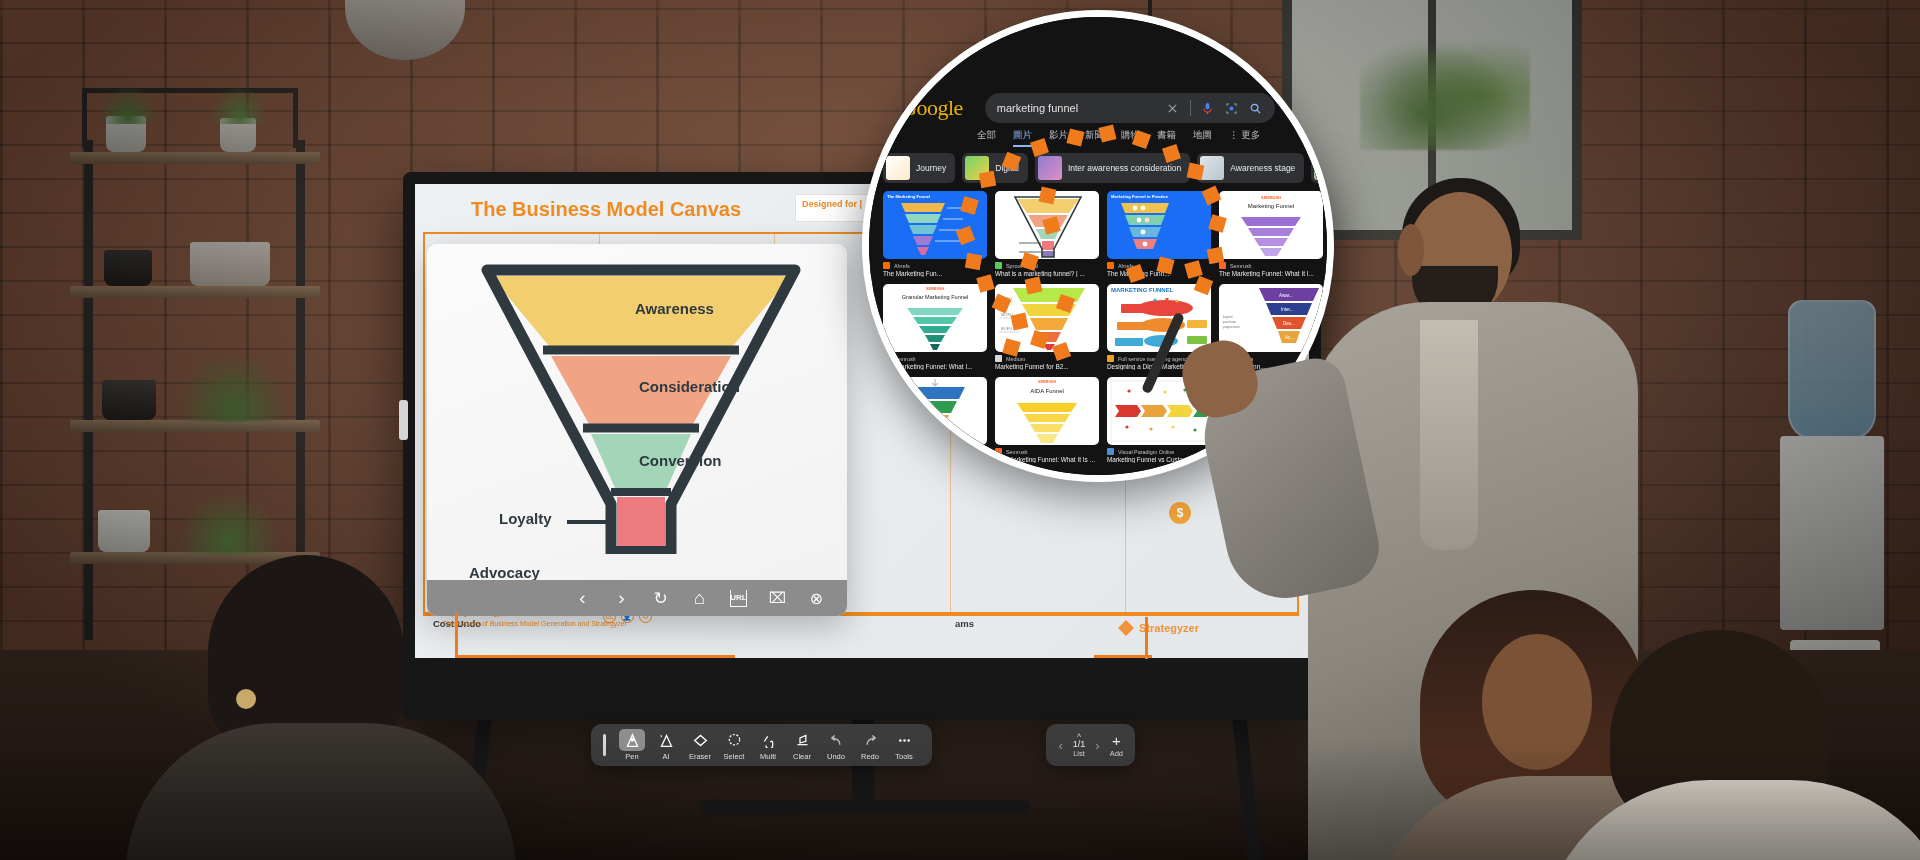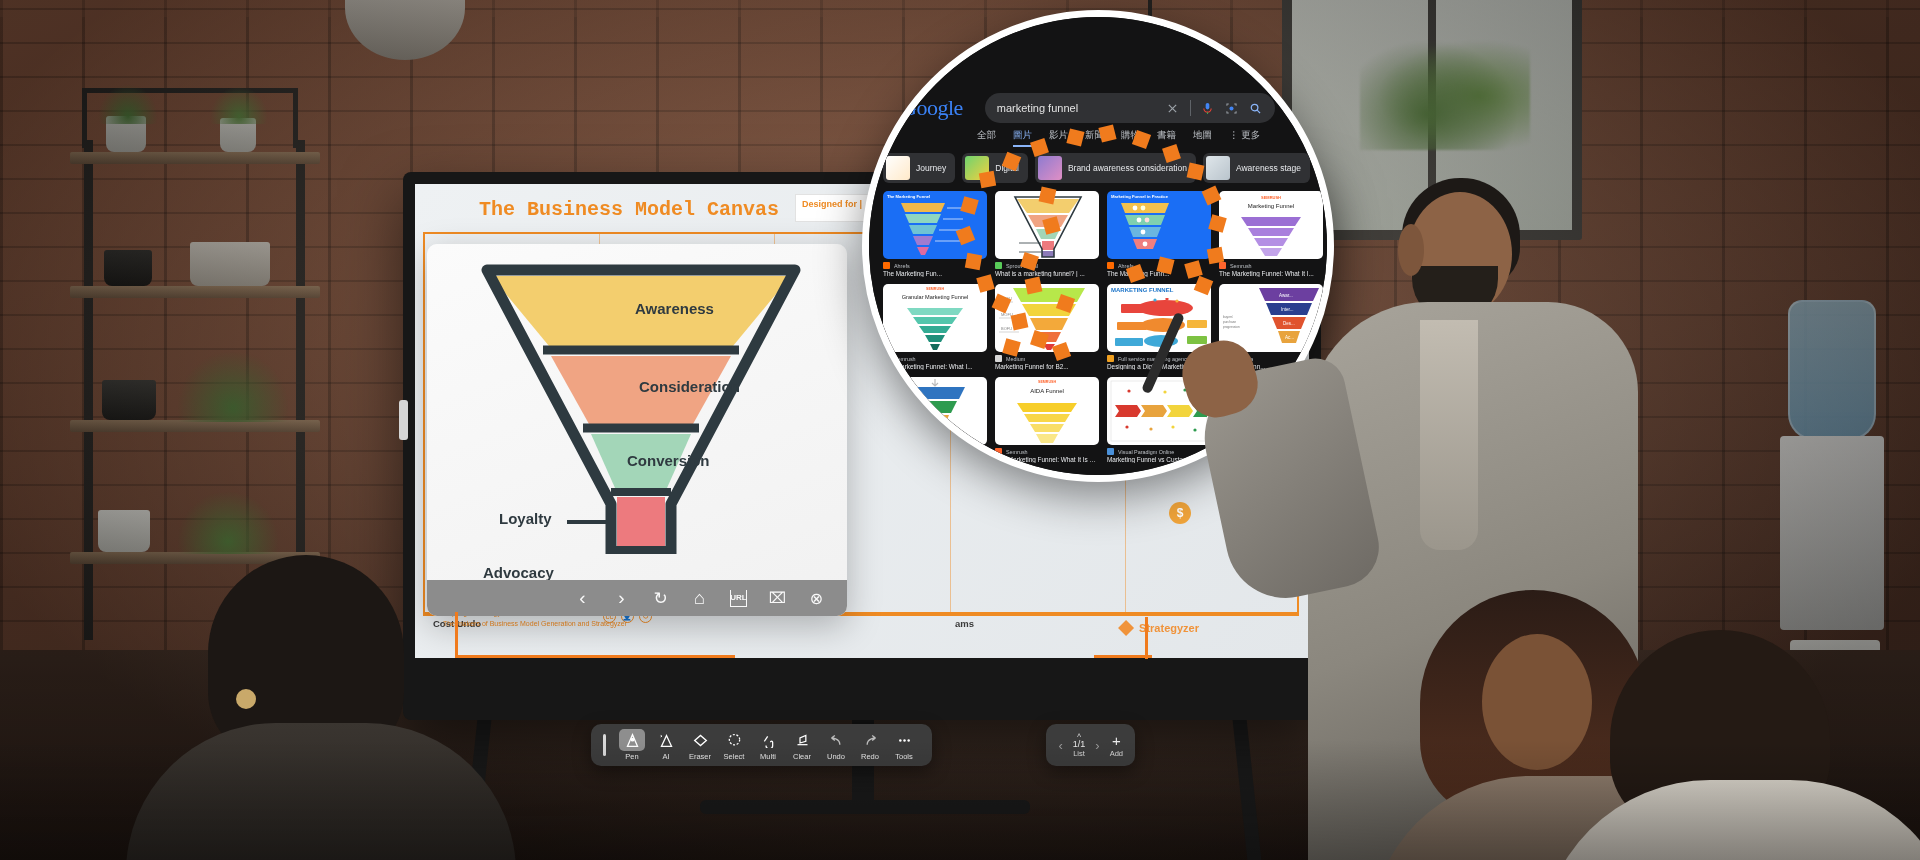--- a/index.html
+++ b/index.html
@@ -107,22 +107,22 @@
   .bezel-dots { position:absolute; right: 22px; bottom: 12px; display:flex; gap:6px; align-items:center; }
   .bezel-dot { width: 6px; height: 6px; border-radius: 50%; background: #4a4a4a; }
   .bezel-pill { width: 26px; height: 9px; border-radius: 5px; background: #2b2b2b; }
   .bezel-left-ports { position:absolute; left: 18px; bottom: 10px; display:flex; gap:5px; }
   .port { width: 13px; height: 9px; background: #3a3a3a; border-radius: 1px; }
   .side-btn { position:absolute; width: 9px; height: 40px; background: #d5d5d5; border-radius: 3px; }
 
   
   .bmc { position:absolute; inset: 0; background: linear-gradient(135deg,#eef1f3 0%,#e3e7ea 100%); }
   .bmc-title {
-    position:absolute; left: 64px; top: 14px; color: #ef8b23;
-    font-size: 20px; font-weight: 700; font-family: Liberation Mono, monospace;
+    position:absolute; left: 56px; top: 14px; color: #ef8b23;
+    font-size: 20px; font-weight: 700; font-family: Liberation Sans, sans-serif;
   }
   .bmc-designed {
     position:absolute; left: 380px; top: 10px; width: 220px; height: 28px;
     background: #fff; border: 1px solid #e2e2e2;
     color: #ef8b23; font-size: 9px; font-weight: 700; padding: 4px 6px;
   }
   .bmc-grid {
     position:absolute; left: 8px; top: 48px; width: 876px; height: 382px;
     border: 2px solid #ef8b23;
   }
@@ -183,21 +183,21 @@
 
   
   .magnifier {
     position: absolute; left: 862px; top: 10px; width: 472px; height: 472px;
     border-radius: 50%; background: #111; border: 7px solid #fff;
     overflow: hidden; box-shadow: 0 14px 46px rgba(0,0,0,.45); z-index: 20;
   }
   .g-inner { position:absolute; inset:0; background:#131314; color:#e8eaed; }
   .g-topbar { position:absolute; left: 0; top: 74px; width: 472px; height: 34px; display:flex;
      align-items:center; padding-left: 32px; gap: 22px; }
-  .g-logo { font-family:"Liberation Serif", serif; font-size: 22px; letter-spacing: -.5px; color:#3b82f6; }
+  .g-logo { font-family:"Liberation Serif", serif; font-size: 22px; letter-spacing: -.5px; color:#eab308; }
   .g-search {
     width: 290px; height: 30px; border-radius: 16px; background: #303134;
     display:flex; align-items:center; padding: 0 12px; gap: 10px;
   }
   .g-search-text { flex: 1; font-size: 11px; color: #e3e3e3; }
   .g-ico { width: 14px; height: 14px; display:flex; align-items:center; justify-content:center; }
   .g-divider { width: 1px; height: 16px; background: #5f6368; }
   .g-tabs { position:absolute; left: 108px; top: 112px; display:flex; gap: 17px; font-size: 9.5px; color:#bdc1c6; }
   .g-tab.active { color:#8ab4f8; border-bottom: 2px solid #8ab4f8; padding-bottom: 3px; }
   .g-chips { position:absolute; left: 14px; top: 136px; display:flex; gap: 7px; }
@@ -338,23 +338,23 @@
               <line x1="72" y1="86" x2="268" y2="86" stroke="#2E3A40" stroke-width="9"></line>
               <line x1="112" y1="164" x2="228" y2="164" stroke="#2E3A40" stroke-width="9"></line>
               <line x1="140" y1="228" x2="200" y2="228" stroke="#2E3A40" stroke-width="8"></line>
               <line x1="140" y1="286" x2="200" y2="286" stroke="#2E3A40" stroke-width="8"></line>
               <line x1="96" y1="258" x2="140" y2="258" stroke="#2E3A40" stroke-width="4"></line>
               <line x1="96" y1="312" x2="140" y2="312" stroke="#2E3A40" stroke-width="4"></line>
             </g>
           </svg>
           <span class="funnel-lbl" style="left:208px;top:46px;">Awareness</span>
           <span class="funnel-lbl" style="left:212px;top:124px;">Consideration</span>
-          <span class="funnel-lbl" style="left:200px;top:198px;">Conversion</span>
+          <span class="funnel-lbl" style="left:212px;top:198px;">Conversion</span>
           <span class="funnel-lbl" style="left:72px;top:256px;">Loyalty</span>
-          <span class="funnel-lbl" style="left:56px;top:310px;">Advocacy</span>
+          <span class="funnel-lbl" style="left:42px;top:310px;">Advocacy</span>
         </div>
 
         <div class="popup-toolbar">
           <span class="ptb-ico" style="font-size:19px;">‹</span>
           <span class="ptb-ico" style="font-size:19px;">›</span>
           <span class="ptb-ico" style="font-size:17px;">↻</span>
           <span class="ptb-ico" style="font-size:18px;">⌂</span>
           <span class="ptb-ico" style="font-size:8px;font-weight:700;border:1.5px solid #fff;border-top:none;padding:1px 2px;">URL</span>
           <span class="ptb-ico" style="font-size:15px;">⌧</span>
           <span class="ptb-ico" style="font-size:16px;">⊗</span>
@@ -521,21 +521,21 @@
         <div class="g-chip">
           <span class="g-chip-thumb" style="background:linear-gradient(135deg,#fff,#ffe9c9);"></span>
           <span>Journey</span>
         </div>
         <div class="g-chip">
           <span class="g-chip-thumb" style="background:linear-gradient(135deg,#6fd36f,#f4d03f);"></span>
           <span>Digital</span>
         </div>
         <div class="g-chip">
           <span class="g-chip-thumb" style="background:linear-gradient(135deg,#8e7bd0,#e08fc5);"></span>
-          <span>Brand awareness consideration</span>
+          <span>Inter awareness consideration</span>
         </div>
         <div class="g-chip">
           <span class="g-chip-thumb" style="background:linear-gradient(135deg,#dfe6ea,#b9c4cc);"></span>
           <span>Awareness stage</span>
         </div>
         <div class="g-chip">
           <span class="g-chip-thumb" style="background:linear-gradient(135deg,#6ec5e8,#f0c040);"></span>
 
         </div>
 

